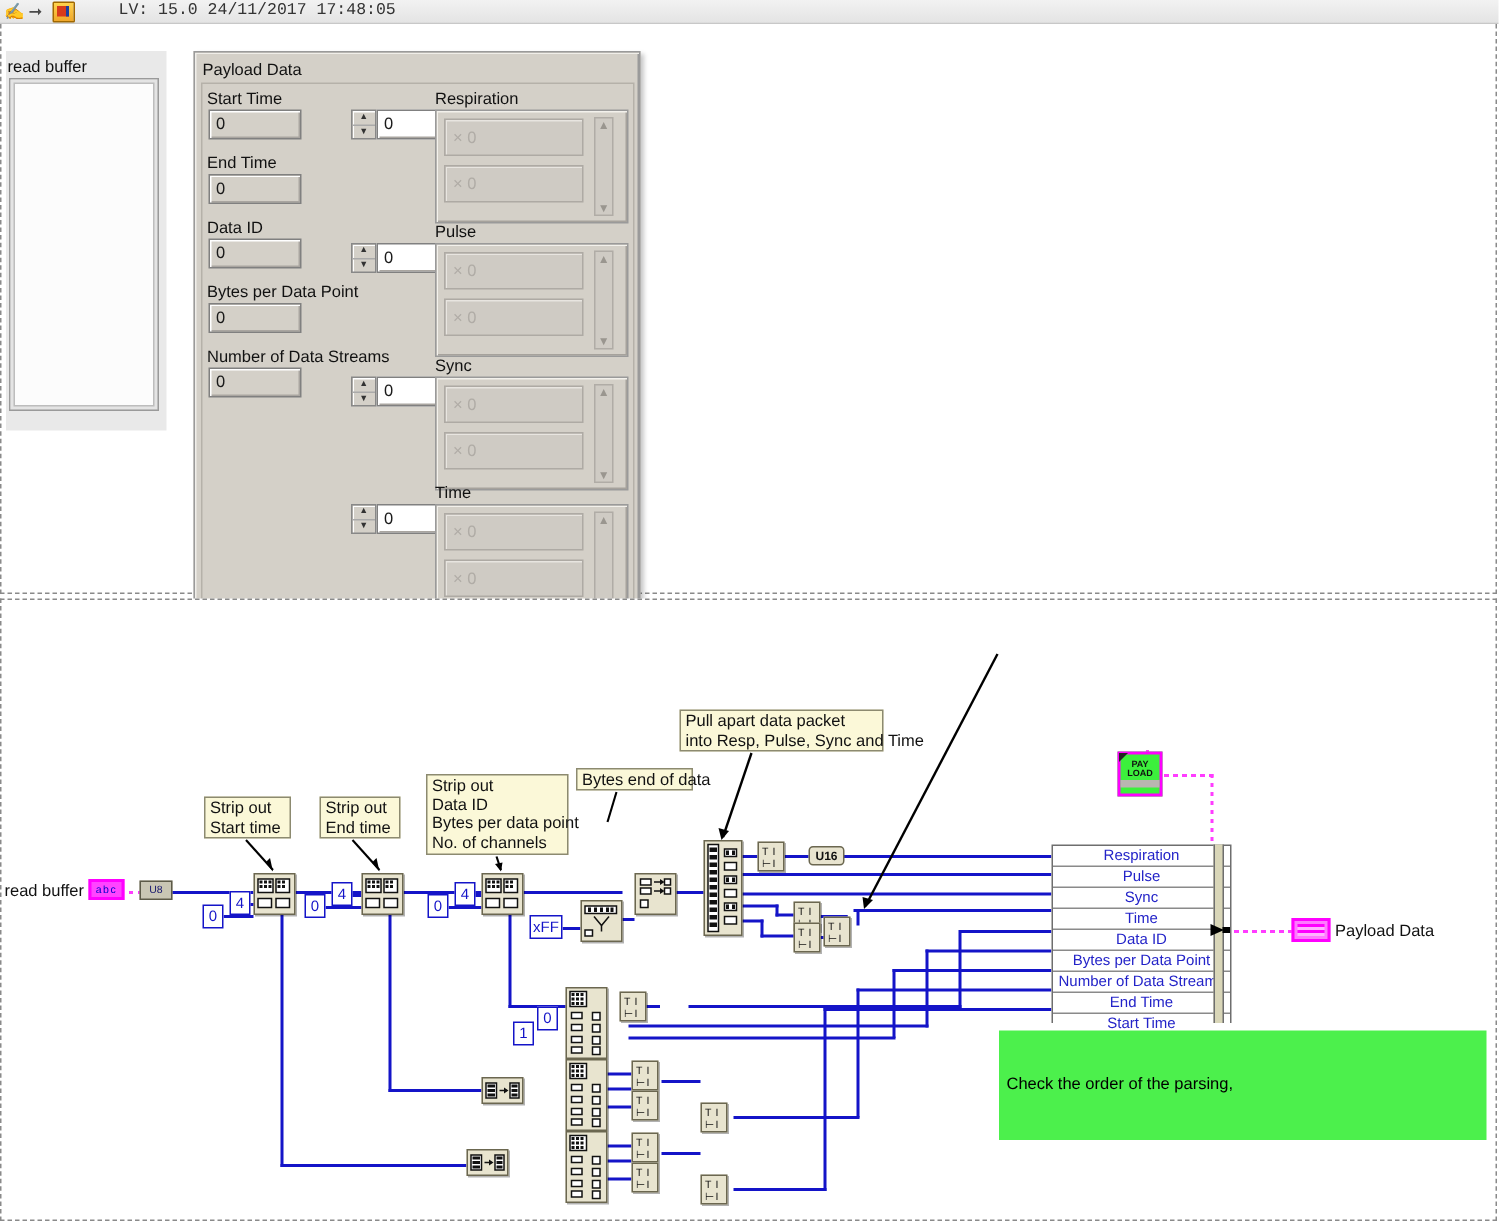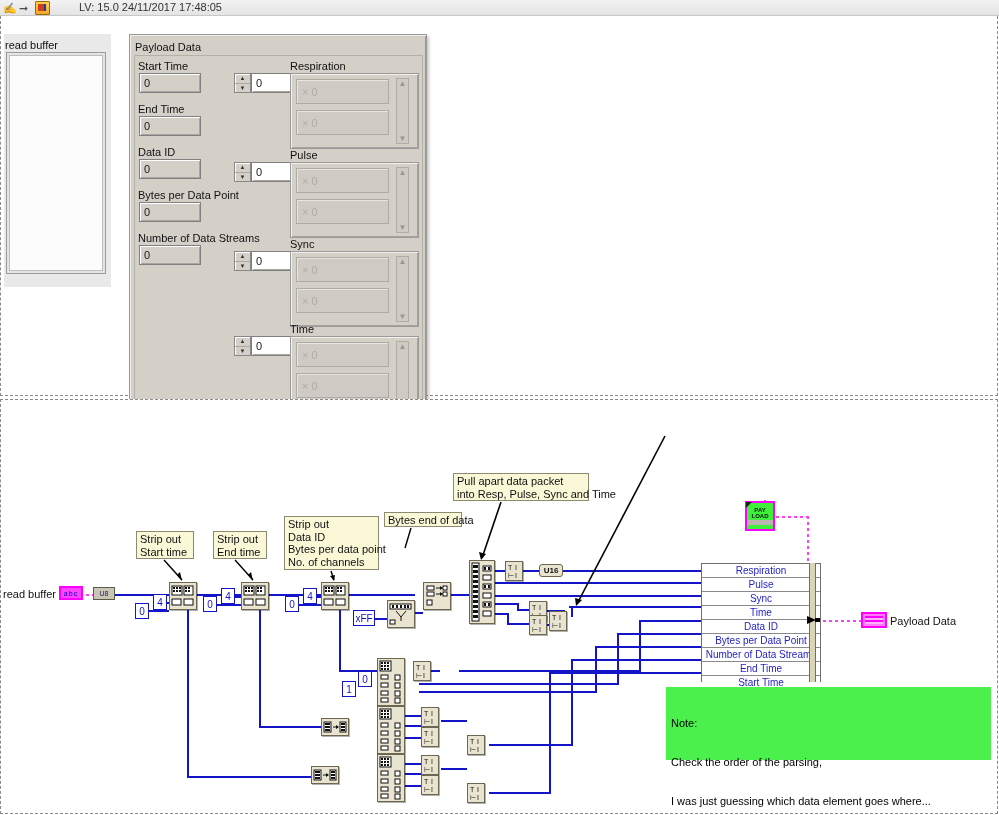--- a/index.html
+++ b/index.html
@@ -17,21 +17,21 @@
   .titlebar{position:absolute;left:0;top:0;width:999px;height:15px;
      background:linear-gradient(#f2f2f2,#e4e4e4);border-bottom:1px solid #c8c8c8;}
   .tb-icons{position:absolute;left:3px;top:1px;display:flex;align-items:center;gap:4px;}
   .ico-hand{width:12px;height:12px;position:relative;font-size:11px;line-height:12px;color:#333;}
   .ico-arrow{width:12px;height:12px;font-size:11px;line-height:12px;color:#4a4a4a;}
   .ico-lv{width:13px;height:12px;background:linear-gradient(#ffd34d,#f0a72a);
      border:1px solid #a06800;border-radius:1px;position:relative;}
   .ico-lv:after{content:"";position:absolute;left:2px;top:2px;width:6px;height:7px;
      background:#d83b1b;border-right:2px solid #1b3fa0;}
   .tb-text{position:absolute;left:40px;top:1px;font-size:11px;color:#333;white-space:nowrap;
-     font-family:Liberation Sans, sans-serif;padding-left:39px;}
+     font-family:Liberation Mono, monospace;padding-left:39px;}
 
   
   .fp{position:absolute;left:0;top:16px;width:998px;height:380px;
       border:1px dashed #8a8a8a;border-top:none;box-sizing:border-box;background:#fff;}
   .fp-left{position:absolute;left:3px;top:18px;width:107px;height:253px;background:#e9e9e9;}
   .lbl{font-size:11px;color:#111;font-family:"Liberation Sans",sans-serif;}
   .rb-label{position:absolute;left:4px;top:23px;}
   .rb-box{position:absolute;left:5px;top:36px;width:100px;height:222px;background:#fcfcfc;
      border:1px solid #9a9a9a;box-shadow:inset 0 0 0 2px #e4e4e4, inset 0 0 0 3px #bdbdbd;
      box-sizing:border-box;}
@@ -707,22 +707,20 @@
       <path d="M330,171 L333,180" stroke="#000" stroke-width="1.4" fill="none"></path>
       <polygon points="333,181 329,176 334,175" fill="#000"></polygon>
       <path d="M410,128 L404,148" stroke="#000" stroke-width="1.4" fill="none"></path>
       <path d="M500,102 L481,158" stroke="#000" stroke-width="1.6" fill="none"></path>
       <polygon points="480,160 478,152 485,154" fill="#000"></polygon>
       <path d="M664,36 L576,204" stroke="#000" stroke-width="1.6" fill="none"></path>
       <polygon points="575,206 574,198 581,200" fill="#000"></polygon>
     </svg>
 
     <div class="note green" style="left:665px;top:287px;width:325px;height:73px;padding:4px 5px;">
-      <div>Note:</div>
       <div>Check the order of the parsing,</div>
-      <div>I was just guessing which data element goes where...</div>
       
       
       
     </div>
 
   </div>
 </div>
 
 </body></html>

